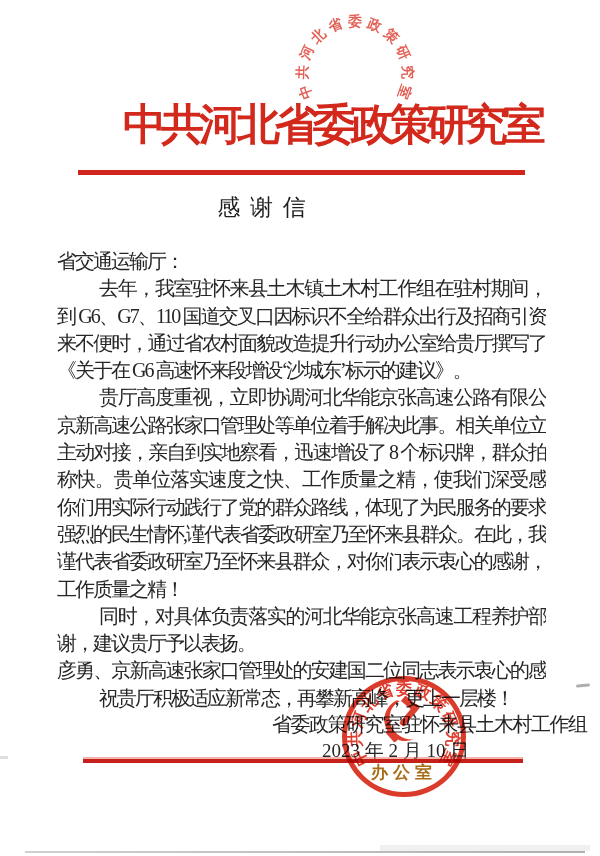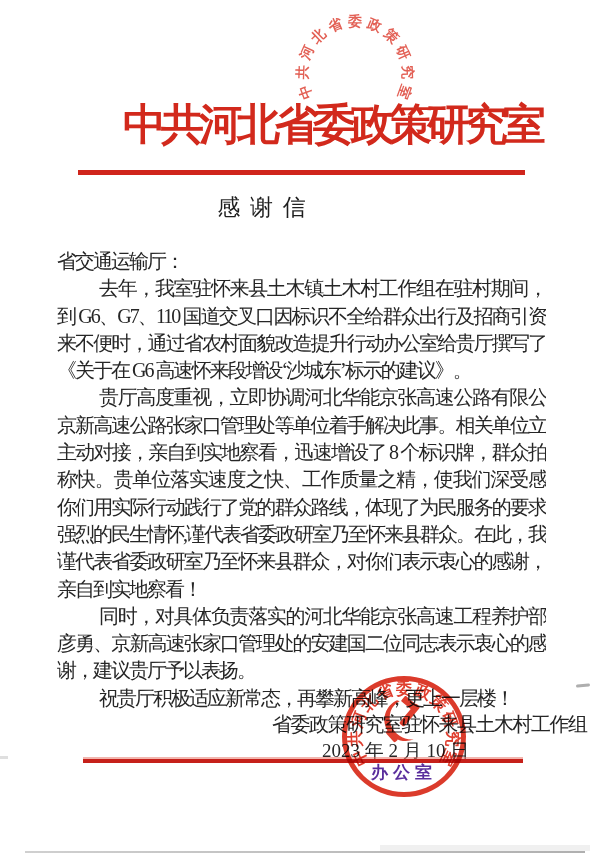--- a/index.html
+++ b/index.html
@@ -37,21 +37,21 @@
   .seal{position:absolute;left:342px;top:676px;width:124px;height:121px;mix-blend-mode:multiply;opacity:.93;}
   .seal .ring{position:absolute;left:0;top:0;width:114px;height:111px;border:5px solid #d92c1b;border-radius:50%;}
   .seal .arc-wrap{position:absolute;left:0;top:0;width:124px;height:121px;}
   .seal .arc-ch{
     position:absolute;left:50%;top:50%;font-size:16px;font-weight:bold;color:#dd2f1e;
     font-family:"Liberation Sans","DejaVu Sans",sans-serif;
   }
   .seal .emblem{position:absolute;left:36px;top:20px;width:52px;height:52px;}
   .seal .bottom-text{
     position:absolute;left:50%;top:85px;transform:translateX(-50%);
-    font-size:17px;font-weight:bold;letter-spacing:5px;color:#4c1d95;white-space:nowrap;
+    font-size:17px;font-weight:bold;letter-spacing:5px;color:#a16207;white-space:nowrap;
     font-family:"Liberation Sans","DejaVu Sans",sans-serif;
   }
   
   .dash-mark{position:absolute;left:576px;top:684px;width:14px;height:3px;background:#9a9a9a;
     transform:rotate(-6deg);opacity:.8;border-radius:2px;}
   .bottom-edge{position:absolute;left:25px;top:851px;width:560px;height:2px;
     background:linear-gradient(to right,rgba(120,120,120,.35),rgba(110,110,110,.55));}
   .bottom-band{position:absolute;left:380px;top:845px;width:210px;height:6px;background:rgba(200,200,200,.28);}
   .left-speck{position:absolute;left:0;top:756px;width:8px;height:3px;background:#c0c0c0;opacity:.5;}
 </style>
@@ -86,24 +86,24 @@
         <div class="line fill">到 G6、G7、110 国道交叉口因标识不全给群众出行及招商引资带</div>
         <div class="line fill">来不便时，通过省农村面貌改造提升行动办公室给贵厅撰写了</div>
         <div class="line">《关于在 G6 高速怀来段增设‘沙城东’标示的建议》。</div>
         <div class="line fill indent">贵厅高度重视，立即协调河北华能京张高速公路有限公司及</div>
         <div class="line fill">京新高速公路张家口管理处等单位着手解决此事。相关单位立即</div>
         <div class="line fill">主动对接，亲自到实地察看，迅速增设了 8 个标识牌，群众拍手</div>
         <div class="line fill">称快。贵单位落实速度之快、工作质量之精，使我们深受感动。</div>
         <div class="line fill">你们用实际行动践行了党的群众路线，体现了为民服务的要求和</div>
         <div class="line fill">强烈的民生情怀,谨代表省委政研室乃至怀来县群众。在此，我们</div>
         <div class="line fill">谨代表省委政研室乃至怀来县群众，对你们表示衷心的感谢，并</div>
-        <div class="line">亲自到实地察看！</div>
+        <div class="line">工作质量之精！</div>
         <div class="line fill indent">同时，对具体负责落实的河北华能京张高速工程养护部的成</div>
+        <div class="line">谢，建议贵厅予以表扬。</div>
         <div class="line fill">彦勇、京新高速张家口管理处的安建国二位同志表示衷心的感</div>
-        <div class="line">谢，建议贵厅予以表扬。</div>
         <div class="line indent">祝贵厅积极适应新常态，再攀新高峰，更上一层楼！</div>
       </div>
   </div>
 
   <div class="signature">省委政策研究室驻怀来县土木村工作组</div>
   <div class="date">2023 年 2 月 10 日</div>
 
   <div class="red-line"></div>
 
   <div class="seal">

